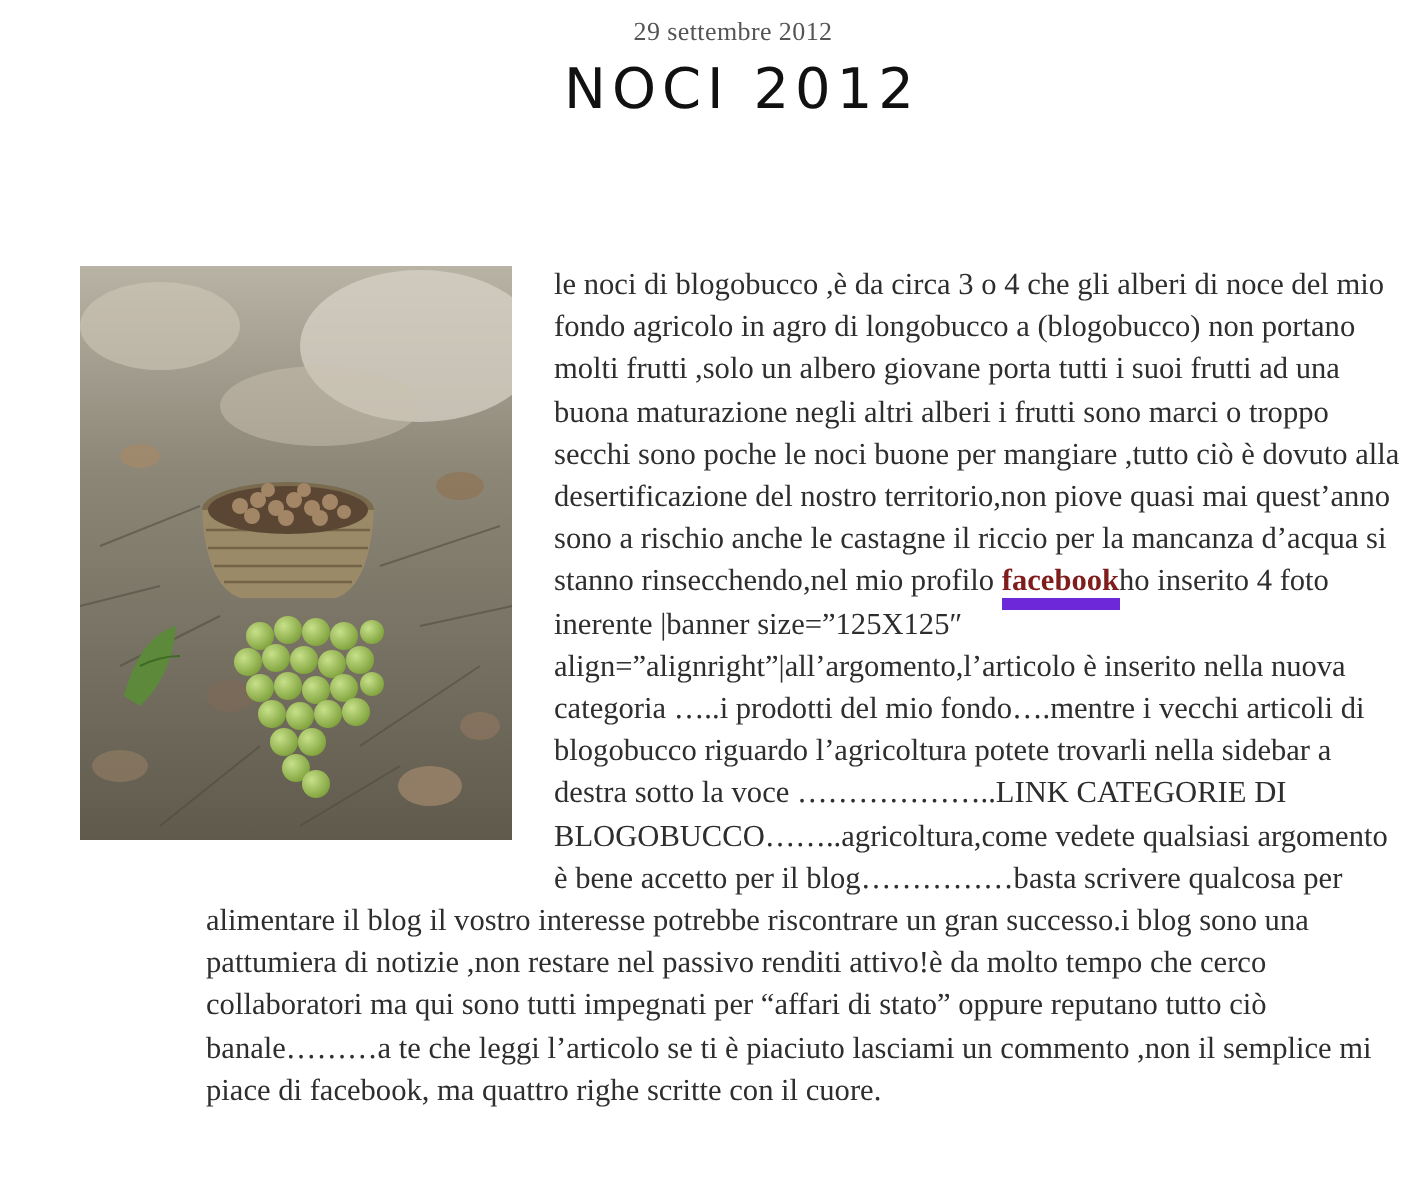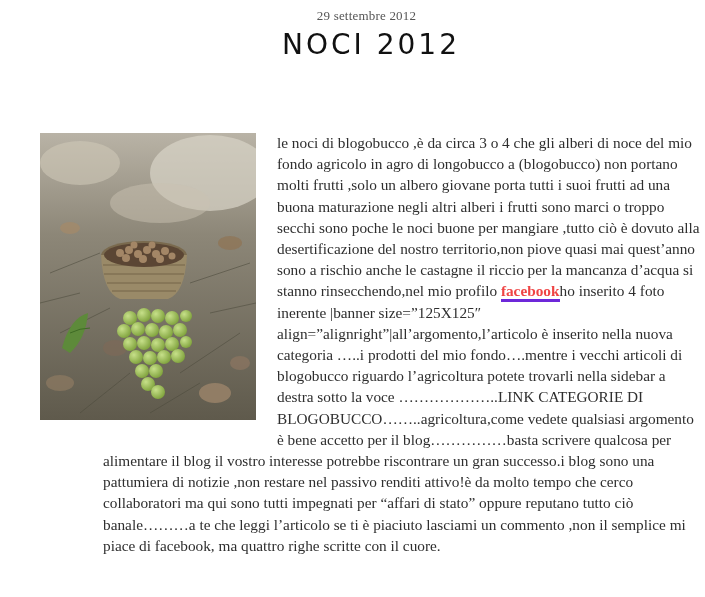--- a/index.html
+++ b/index.html
@@ -60,24 +60,24 @@
     }
     .post-body .float-spacer {
       float: left;
       width: 174px;
       height: 297px;
     }
     .post-body p {
       margin: 0;
     }
     .fb-link {
-      color: #ef4444;
+      color: #7f1d1d;
       font-weight: bold;
       text-decoration: none;
-      border-bottom: 3px solid #6d28d9;
+      border-bottom: 6px solid #6d28d9;
     }
   </style>
 </head>
 <body>
 
 <div class="post-date">29 settembre 2012</div>
 <h1 class="post-title">NOCI 2012</h1>
 
 <div class="post-image" title="Cesto di noci con noci verdi sull'erba secca">
   <svg width="216" height="287" viewBox="0 0 216 287" xmlns="http://www.w3.org/2000/svg">

